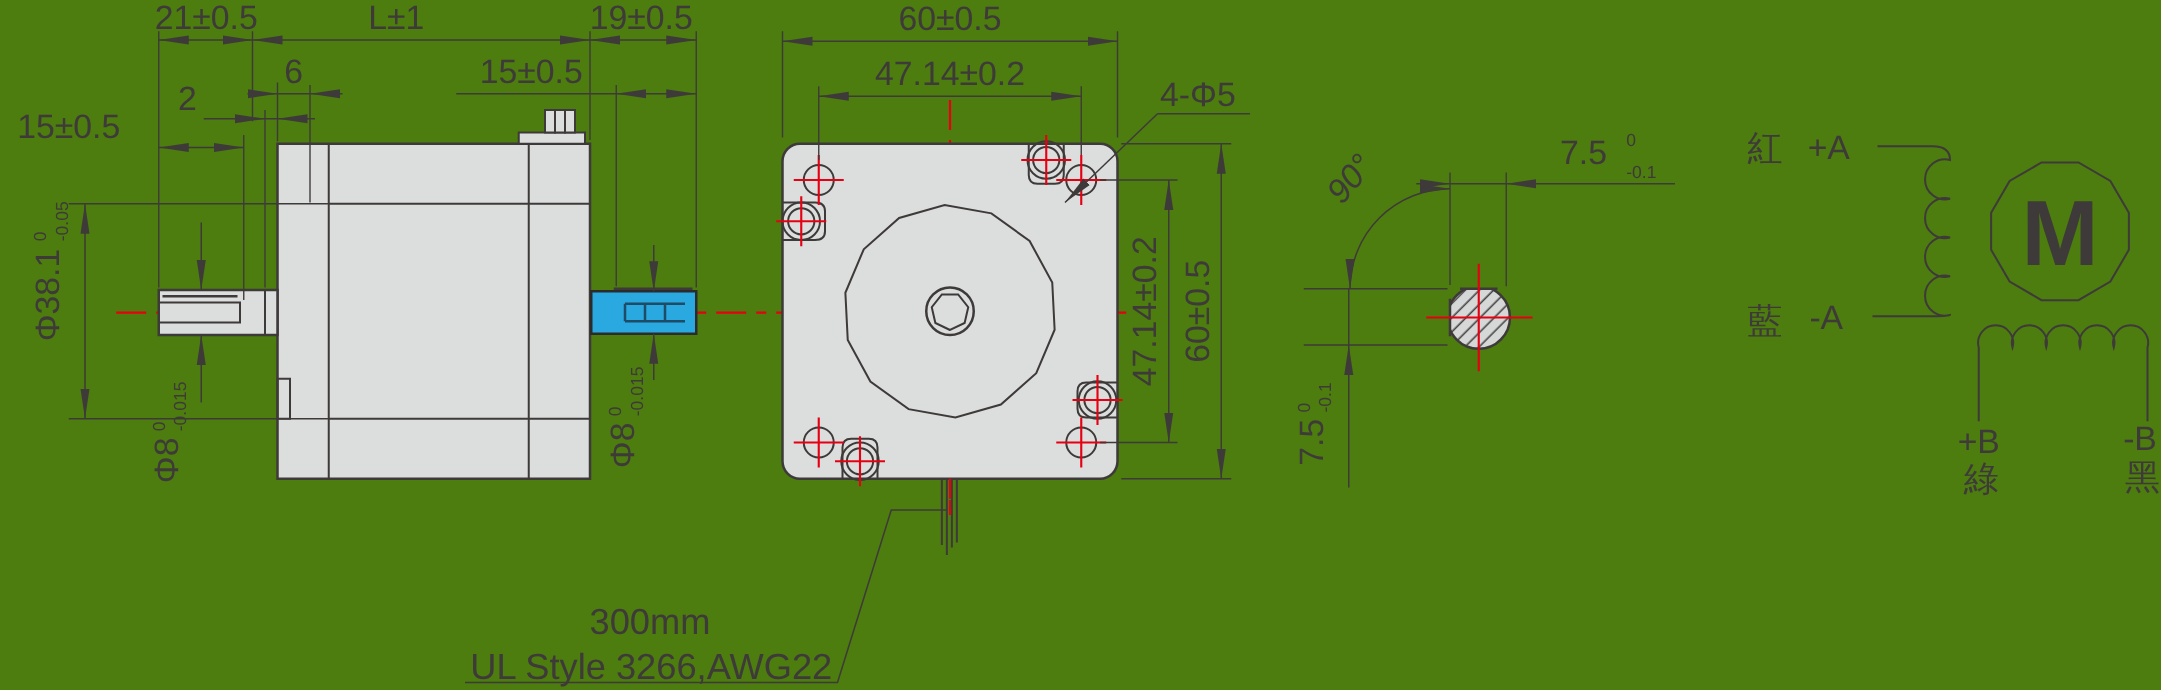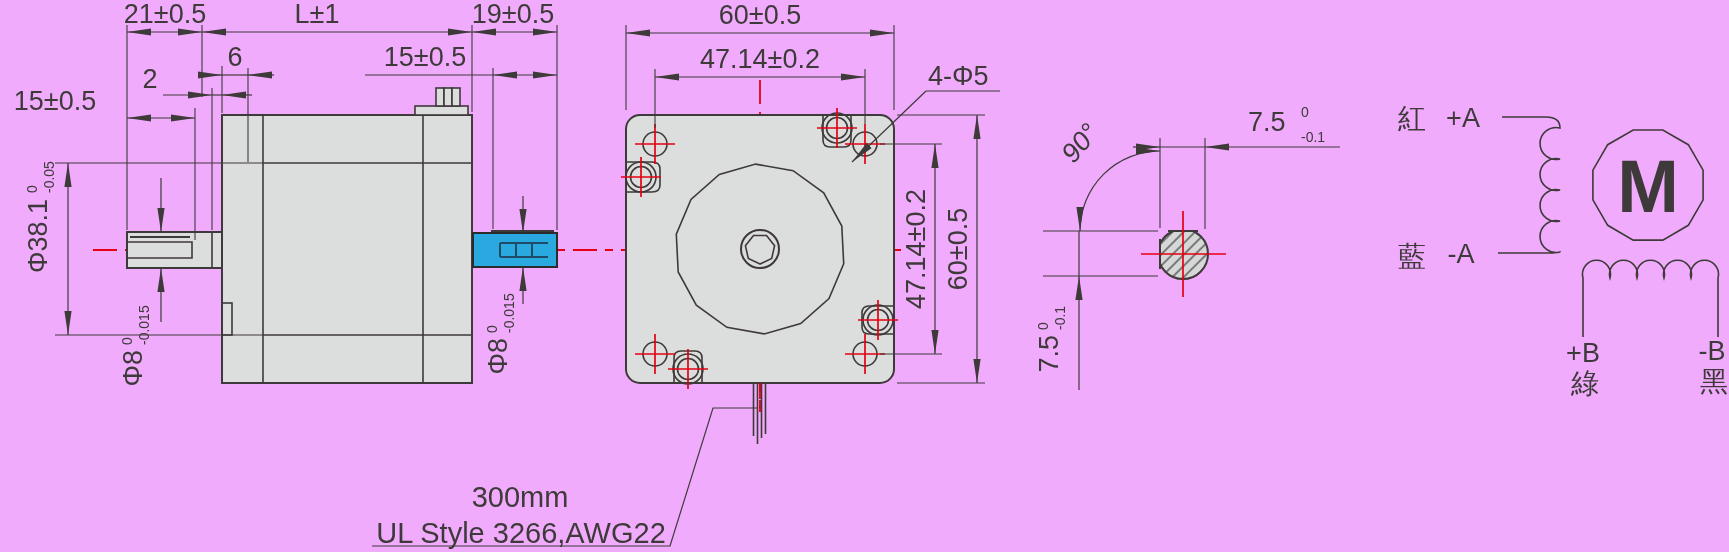--- a/index.html
+++ b/index.html
@@ -1,16 +1,16 @@
 <!DOCTYPE html>
 <html><head>
 <meta charset="utf-8">
 <style>
   html,body{margin:0;padding:0;background:#ffffff;}
-  .stage{position:relative;width:1729px;height:552px;background:#f0abfc;overflow:hidden;
+  .stage{position:relative;width:1729px;height:552px;background:#4d7c0f;overflow:hidden;
          font-family:"Liberation Sans", sans-serif;}
   svg{display:block;}
   .ln{stroke:#3E3A39;stroke-width:2;fill:none;}
   .med{stroke:#3E3A39;stroke-width:1.6;fill:none;}
   .thin{stroke:#3E3A39;stroke-width:1.1;fill:none;}
   .dim{stroke:#3E3A39;stroke-width:1.2;fill:none;}
   .grey{fill:#DCDDDD;}
   .redln{stroke:#E60012;stroke-width:1.7;fill:none;}
   .redcl{stroke:#E60012;stroke-width:1.8;fill:none;stroke-dasharray:24 8 8 8;}
   .redcl2{stroke:#E60012;stroke-width:1.8;fill:none;stroke-dasharray:16 7 6 7;}

